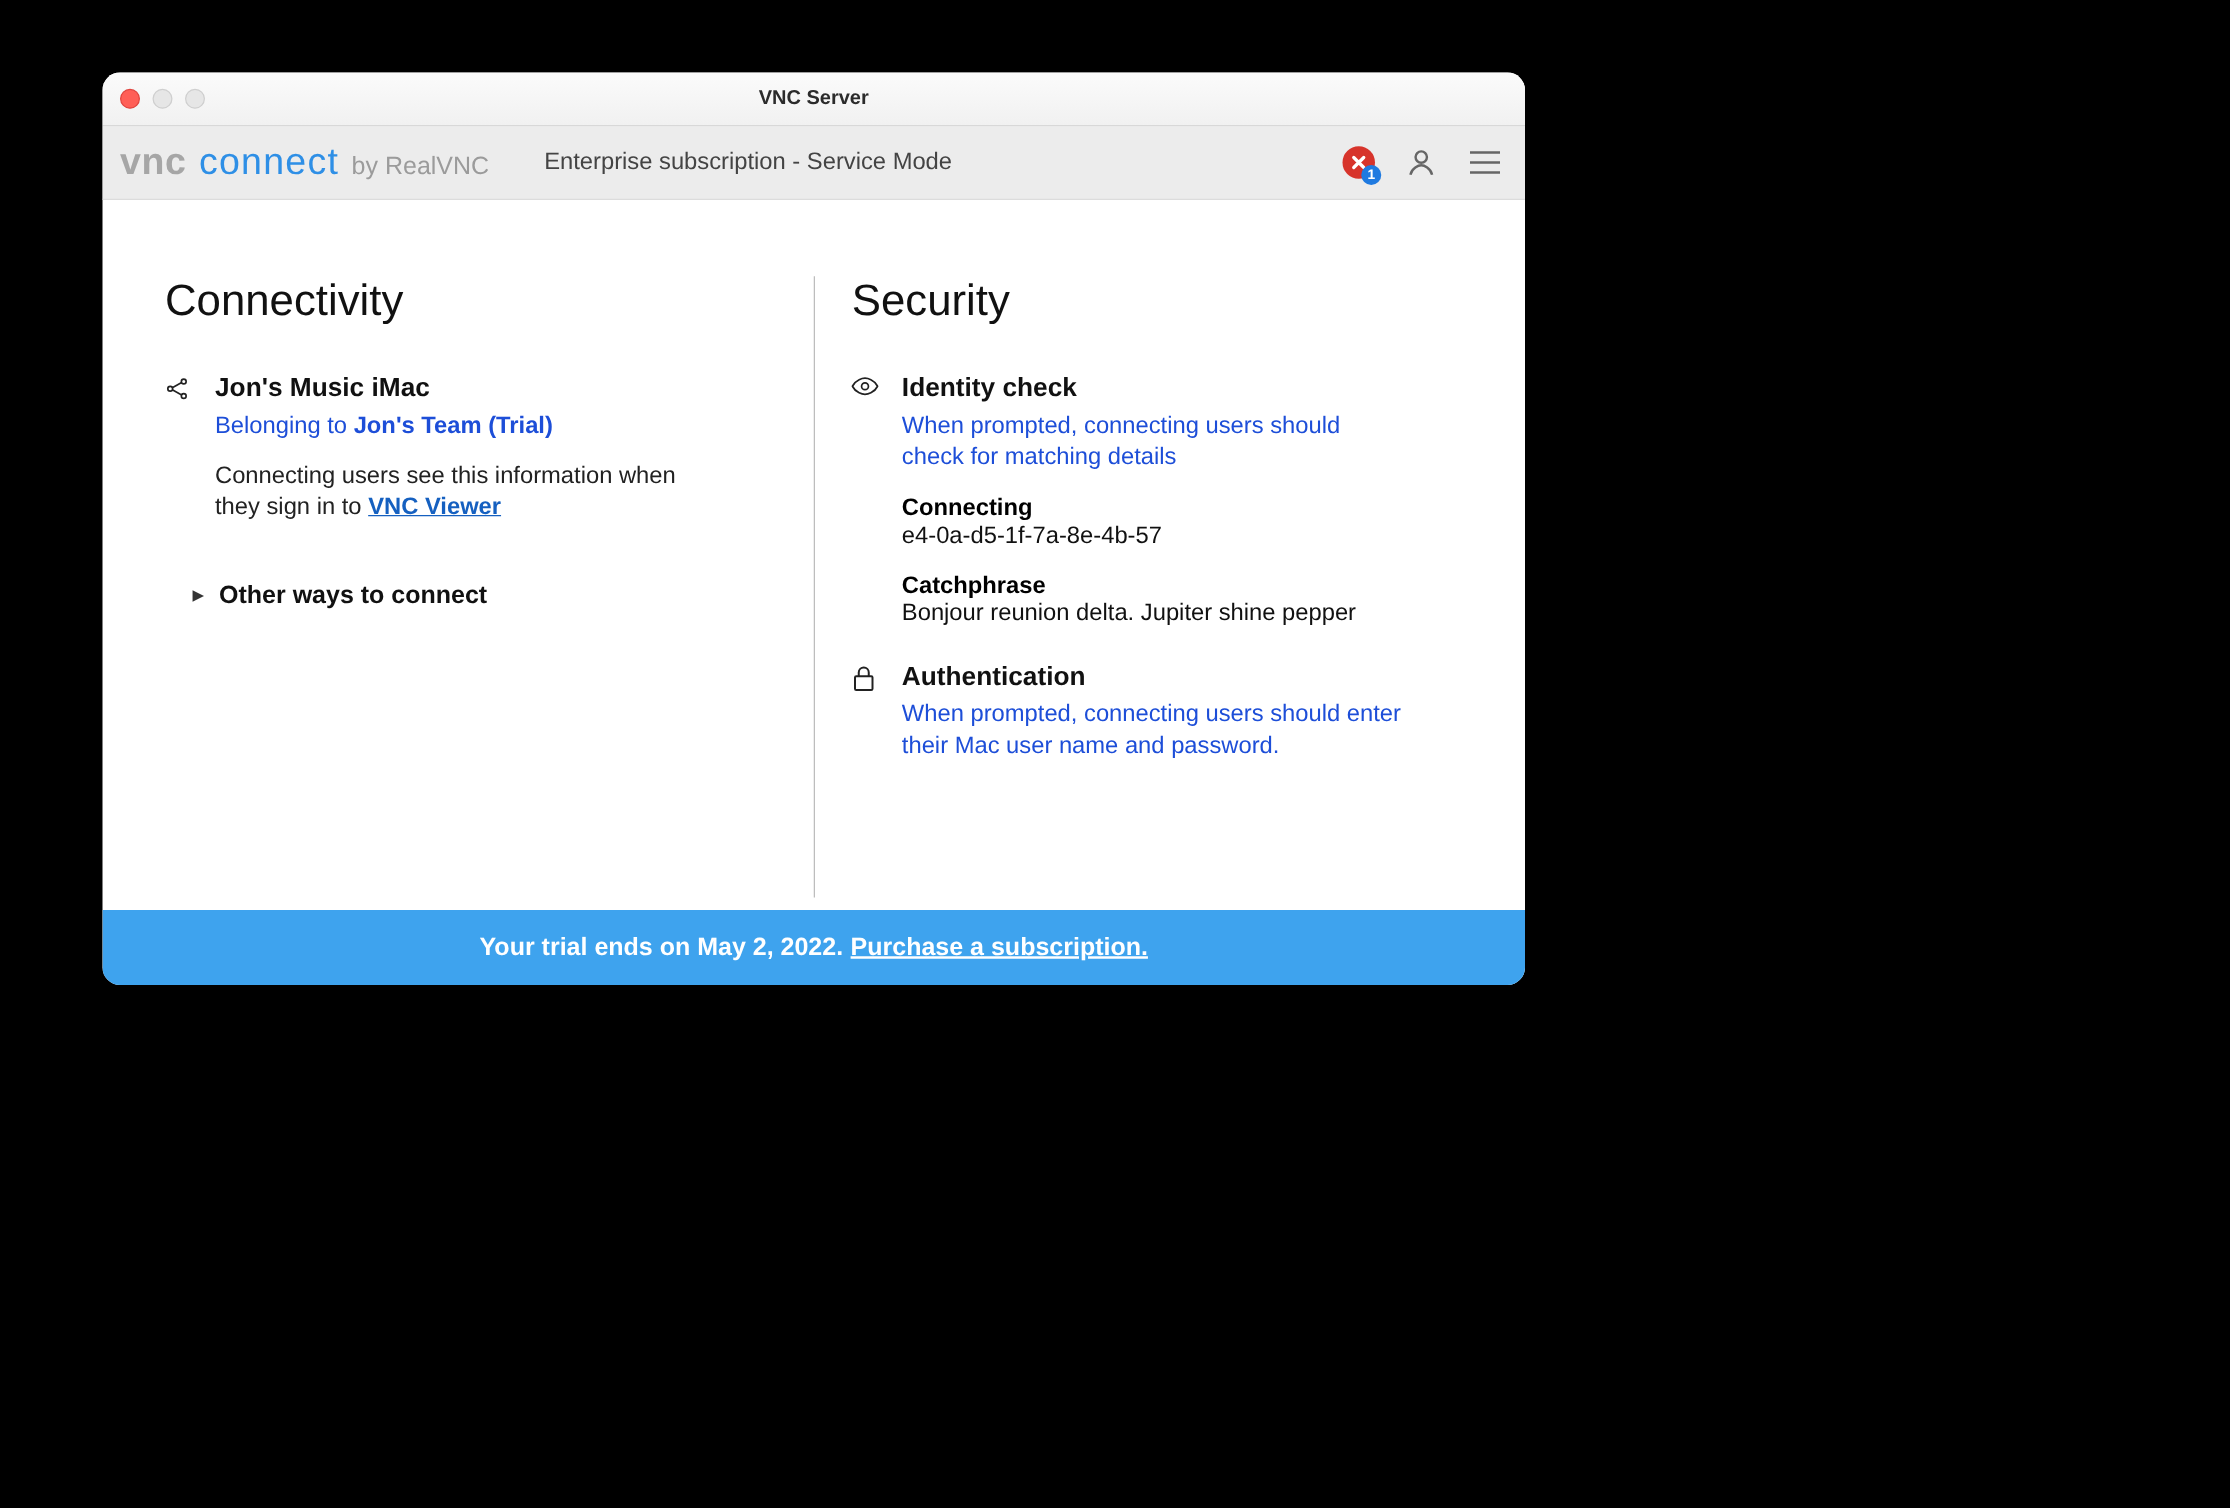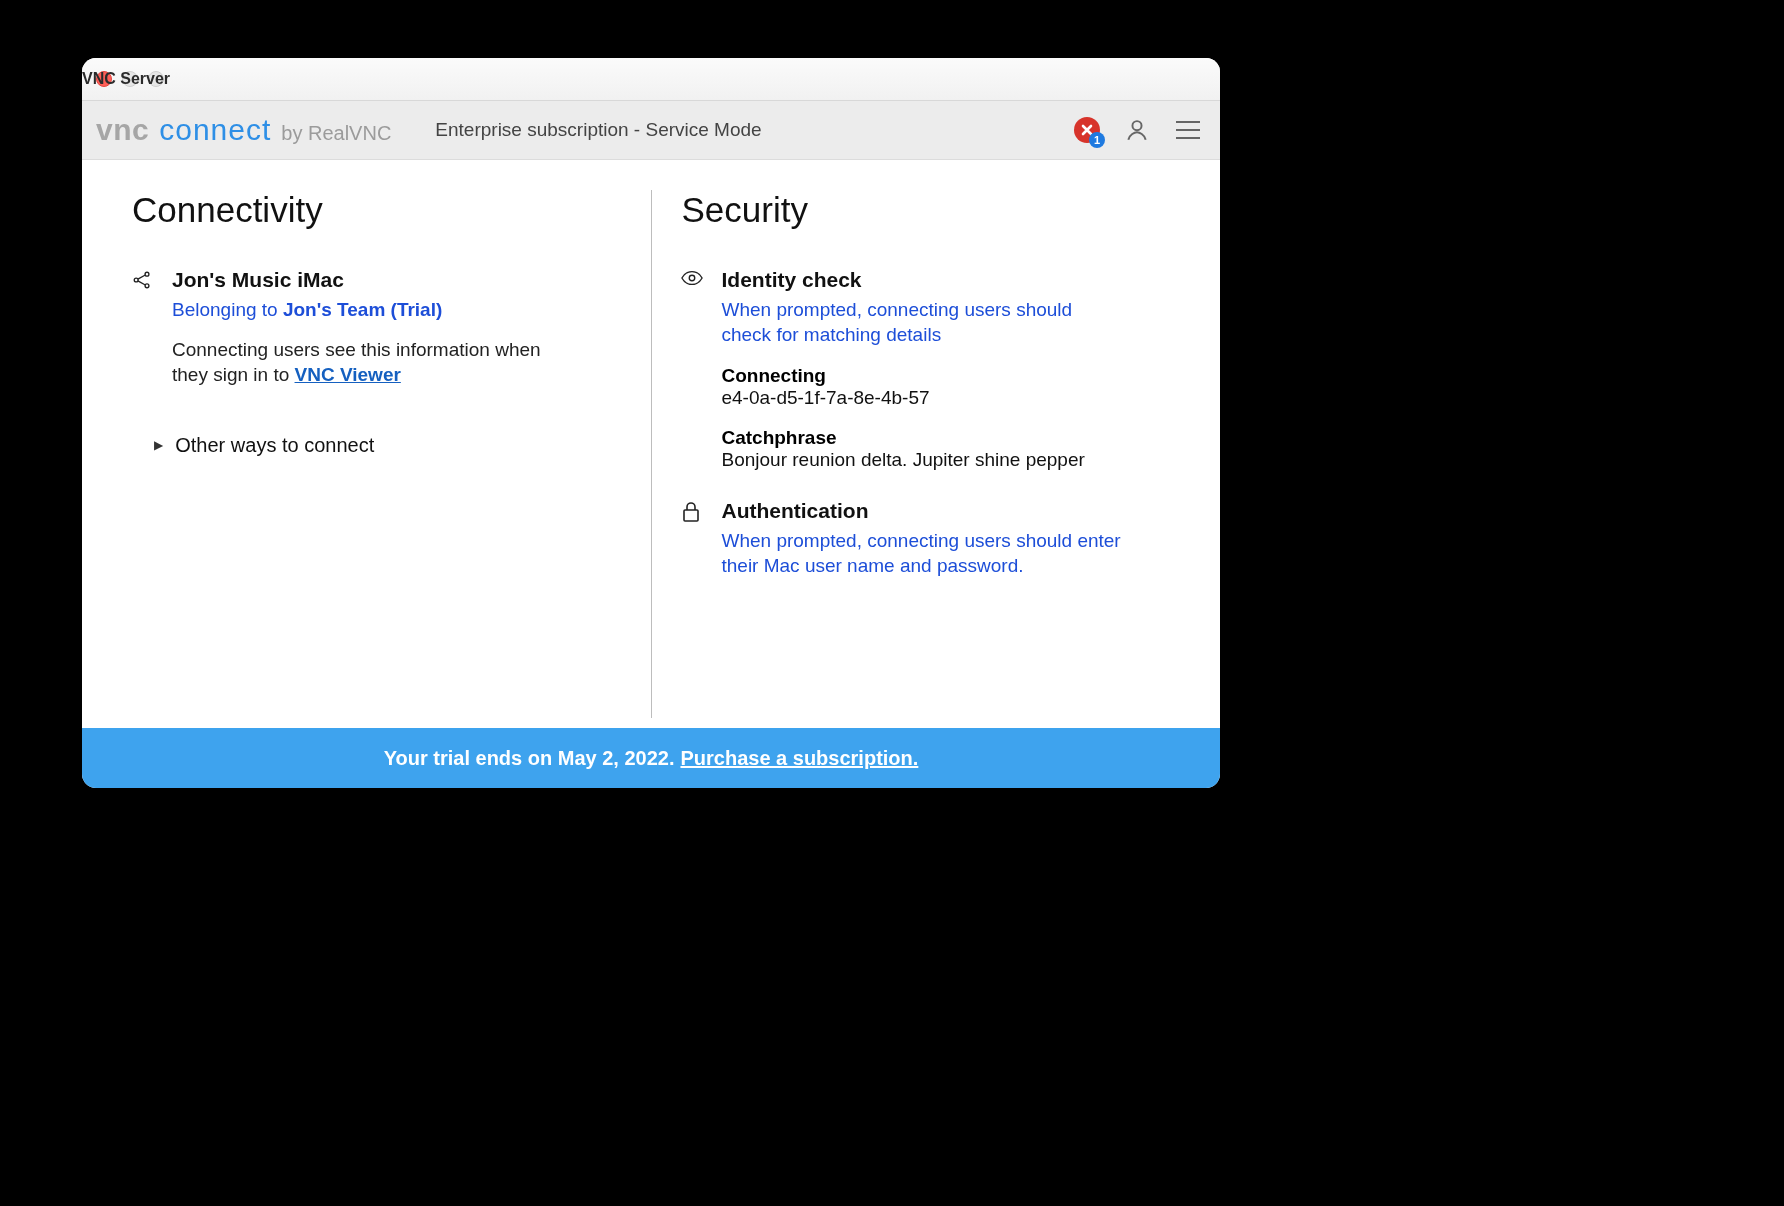--- a/index.html
+++ b/index.html
@@ -47,20 +47,21 @@
   }
   .tl-btn {
     width: 14px; height: 14px; border-radius: 50%;
   }
   .tl-close  { background: #ff5f57; border: 1px solid #e14640; }
   .tl-min    { background: #e6e6e6; border: 1px solid #cfcfcf; }
   .tl-max    { background: #e6e6e6; border: 1px solid #cfcfcf; }
   .win-title {
     position: absolute;
     left: 0; right: 0;
+    text-align: center;
     font-size: 16px;
     font-weight: 600;
     color: #2b2b2b;
     pointer-events: none;
   }
 
   
   .headerbar {
     height: 58px;
     flex: 0 0 58px;
@@ -127,20 +128,21 @@
     display: flex; align-items: center; justify-content: center;
   }
   .icon-btn svg { display:block; stroke:#666; }
 
   
   .body {
     flex: 1 1 auto;
     display: flex;
     padding: 30px 50px 10px 50px;
     gap: 0;
+    margin-top: 31px;
   }
   .col {
     flex: 1 1 50%;
     min-width: 0;
   }
   .divider {
     width: 1px;
     background: #bdbdbd;
     margin: 0 30px;
   }
@@ -198,21 +200,21 @@
     margin-top: 46px;
     margin-left: 22px;
     cursor: pointer;
   }
   .expander .tri {
     font-size: 12px;
     color: #333;
   }
   .expander .label {
     font-size: 20px;
-    font-weight: 400;
+    font-weight: 700;
     color: #111;
   }
 
   .kvlabel {
     font-size: 19px;
     font-weight: 700;
     margin-top: 18px;
   }
   .kvval {
     font-size: 19px;

